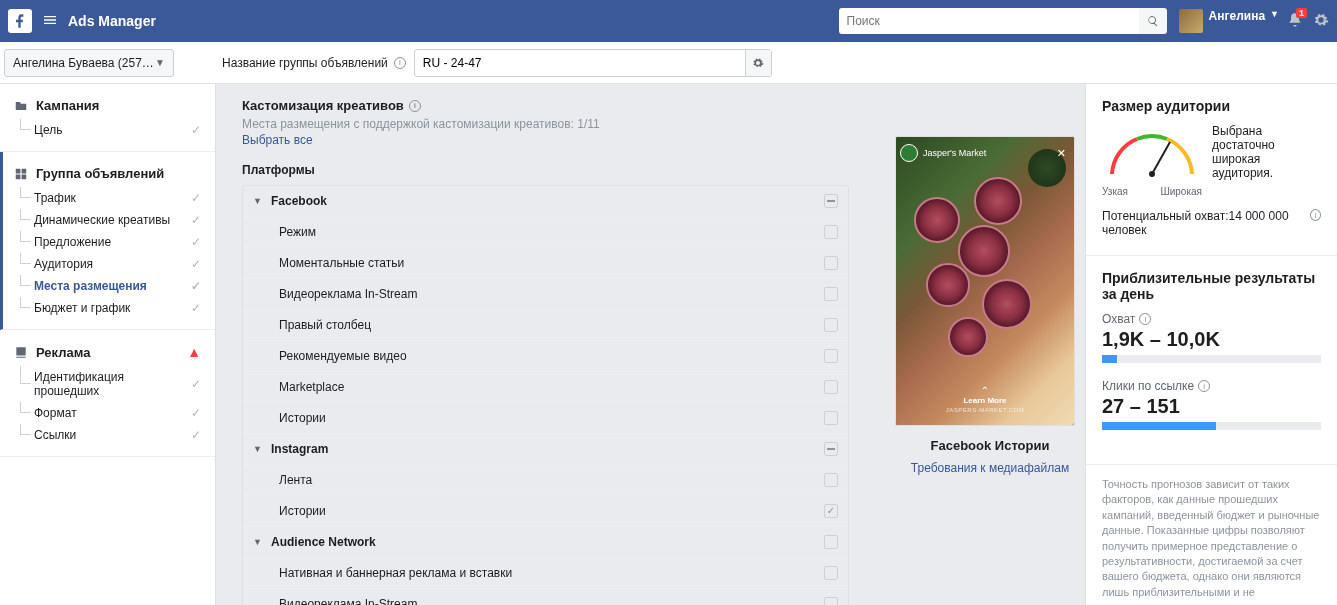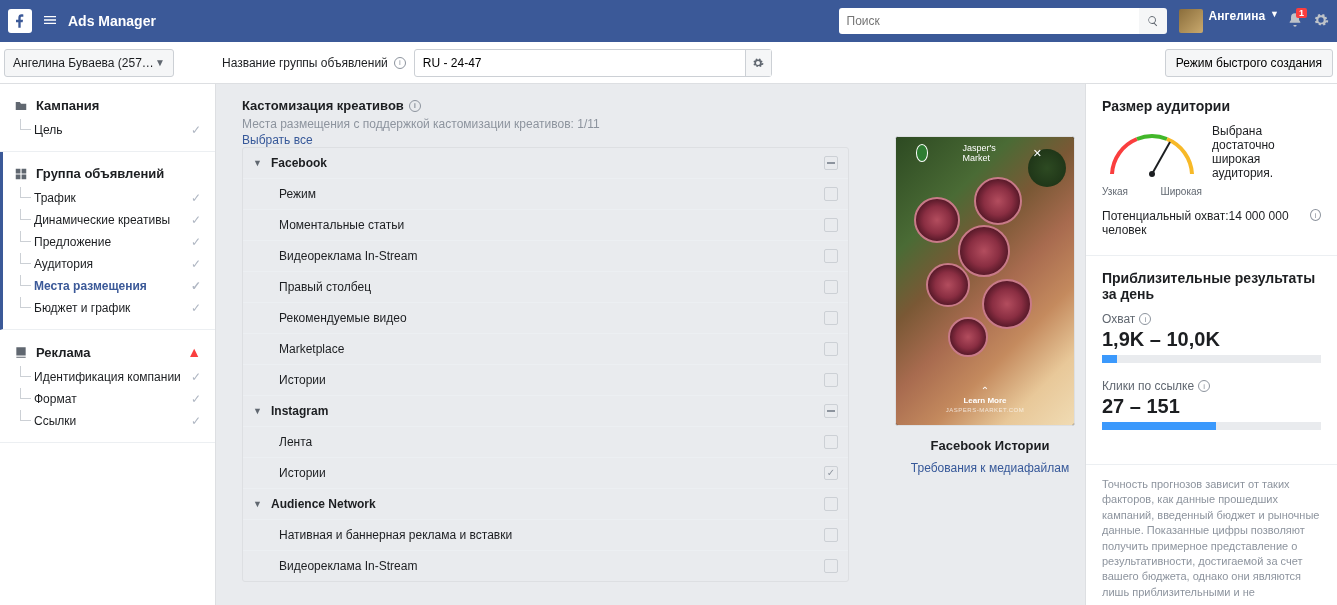--- a/index.html
+++ b/index.html
@@ -62,21 +62,21 @@
 .plat-group { font-weight:bold; }
 .plat-item { padding-left:36px; font-weight:normal; }
 .plat-group .chev { width:12px; color:#606770; margin-right:6px; font-size:9px; }
 .plat-list label.cb { margin-left:auto; width:14px; height:14px; border:1px solid #ccd0d5; border-radius:2px; display:block; cursor:pointer; }
 .plat-list label.cb.dash { background:linear-gradient(#8d949e,#8d949e) center/8px 2px no-repeat; }
 .plat-list label.cb.checked::after { content:"✓"; font-size:10px; color:#8d949e; display:block; text-align:center; line-height:12px; }
 .plat-list > :last-child { border-bottom:none; }
 
 .preview { width:190px; margin-left:20px; margin-top:52px; }
 .story-frame { width:180px; height:290px; border:1px solid #dddfe2; border-radius:3px; overflow:hidden; position:relative; background:#111; }
-.story-header { position:absolute; top:0; left:0; right:12px; height:32px; display:flex; align-items:center; padding:0 20px; color:#fff; font-size:9px;gap:29px; }
+.story-header { position:absolute; top:0; left:0; right:4px; height:32px; display:flex; align-items:center; padding:0 4px; color:#fff; font-size:9px; }
 .story-logo { width:18px; height:18px; border-radius:50%; background:#2e7d32; margin-right:5px; border:1px solid #fff; }
 .story-close { margin-left:auto; font-size:11px; }
 .story-img { position:absolute; inset:0; }
 
 .food-bg { position:absolute; inset:0; background:linear-gradient(135deg,#2d4a22 0%,#4a6b35 25%, #7a5835 40%, #a86b4f 55%, #c48a5e 70%, #e8c899 85%, #f0dbb3 100%); }
 .fig-slice { position:absolute; border-radius:50%; background:radial-gradient(circle,#b34d5e 0%,#8a2e42 45%,#5a1a2a 70%,#3d0f1c 100%); border:2px solid #c87a88; }
 .story-cta { position:absolute; bottom:0; left:0; right:0; text-align:center; color:#fff; font-size:8px; padding:8px 0 12px; }
 .story-cta .chev-up { font-size:10px; }
 .preview-label { text-align:center; font-size:13px; font-weight:bold; margin-top:12px; }
 .preview-link { text-align:center; margin-top:6px; }
@@ -157,21 +157,20 @@
   <span class="info-icon">i</span>
   <div class="adset-input-wrap">
     <input class="adset-input" value="RU - 24-47" style="">
     <span class="gear-btn">
       <svg class="icon sm" viewBox="0 0 24 24">
           <path fill="#606770" d="M12 8a4 4 0 100 8 4 4 0 000-8zm9 4l2 1-1 3-2-.5a8 8 0 01-1.7 1.7l.5 2-3 1-1-2a8 8 0 01-2.6 0l-1 2-3-1 .5-2A8 8 0 016 16.5L4 17l-1-3 2-1a8 8 0 010-2l-2-1 1-3 2 .5A8 8 0 017.5 6L7 4l3-1 1 2a8 8 0 012.6 0l1-2 3 1-.5 2A8 8 0 0118 7.5l2-.5 1 3-2 1a8 8 0 010 2z"></path>
         </svg>
     </span>
   </div>
   <div class="subbar-spacer"></div>
-  <button class="quick-btn">Режим быстрого создания</button>
 </div>
 
 <div class="main">
 
   <div class="leftcol">
     <div class="section">
       <div class="section-head">
         <span class="sec-icon">
           <svg width="14" height="14" viewBox="0 0 24 24">
               <path fill="#606770" d="M3 5h7l2 3h9v11H3z"></path>
@@ -229,21 +228,21 @@
         <span class="sec-icon">
           <svg width="14" height="14" viewBox="0 0 24 24">
               <path fill="#606770" d="M4 4h16v14H4zM4 20h16v2H4z"></path>
             </svg>
         </span>
         <span>Реклама</span>
         <span class="warn-tri">▲</span>
       </div>
       <div id="ad-items">
           <div class="nav-item">
-            <span>Идентификация компании</span>
+            <span>Идентификация прошедших</span>
             <span class="check">✓</span>
           </div>
           <div class="nav-item">
             <span>Формат</span>
             <span class="check">✓</span>
           </div>
           <div class="nav-item">
             <span>Ссылки</span>
             <span class="check">✓</span>
           </div>
@@ -253,20 +252,21 @@
 
   <div class="midcol">
     <div class="content content-left">
       <div class="cust-head">
         <span>Кастомизация креативов</span>
         <span class="info-icon">i</span>
       </div>
       <div class="cust-sub">Места размещения с поддержкой кастомизации креативов: 1/11</div>
       <span class="link">Выбрать все</span>
 
+      <div class="platforms-title">Платформы</div>
       <div class="plat-list" id="plat-list">
           <div class="plat-group">
             <span class="chev">▼</span>
             <span>Facebook</span>
             <label class="cb dash"></label>
           </div>
           <div class="plat-item">
             <span>Режим</span>
             <label class="cb "></label>
           </div>

